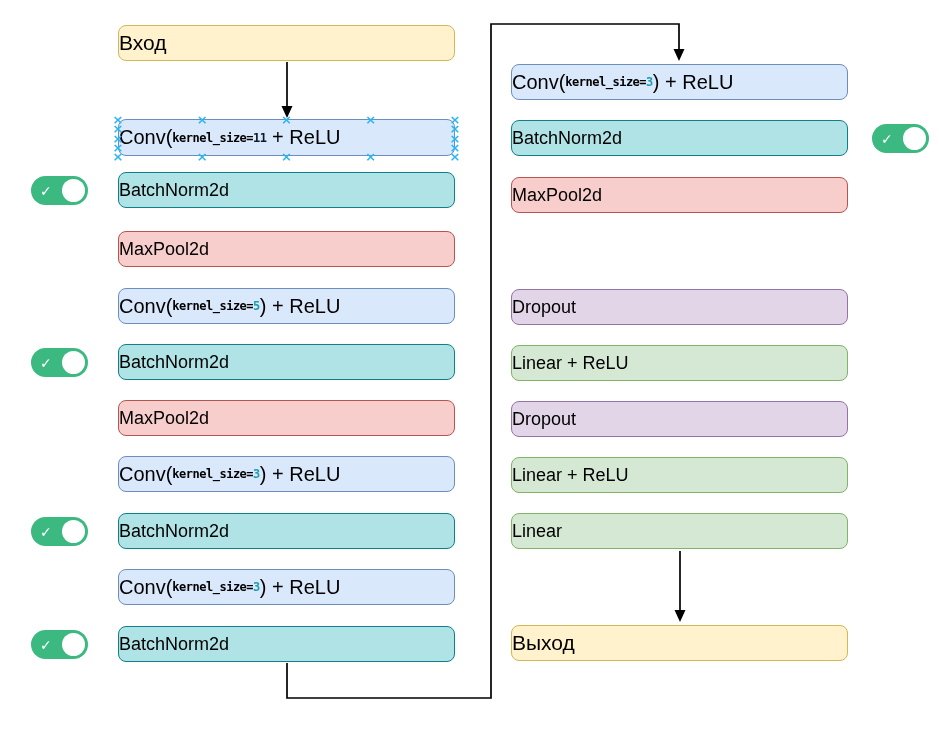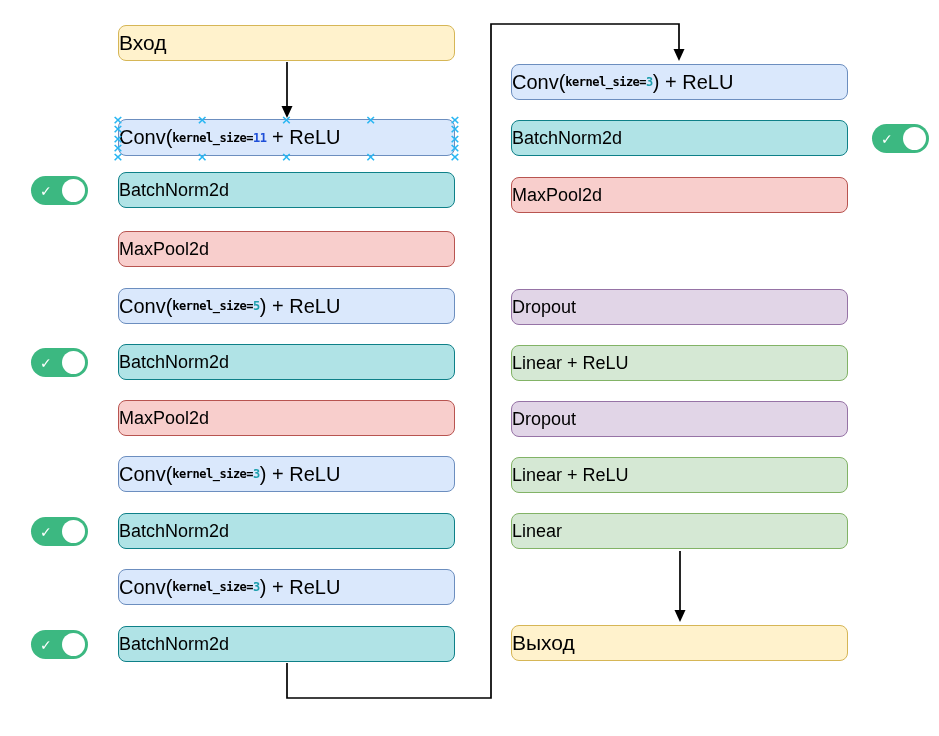--- a/index.html
+++ b/index.html
@@ -42,21 +42,21 @@
       <defs>
         <marker id="arrow" markerUnits="userSpaceOnUse" markerWidth="16" markerHeight="14" refX="10" refY="5.5" orient="auto">
           <path d="M0,0 L12,5.5 L0,11 z" fill="#000000"></path>
         </marker>
       </defs>
       <path d="M287,62 L287,116" fill="none" stroke="#000000" stroke-width="1.7" marker-end="url(#arrow)" class="edge"></path>
       <path d="M287,663 L287,698 L491,698 L491,24 L679,24 L679,59" fill="none" stroke="#000000" stroke-width="1.7" marker-end="url(#arrow)" class="edge"></path>
       <path d="M680,551 L680,620" fill="none" stroke="#000000" stroke-width="1.7" marker-end="url(#arrow)" class="edge"></path>
     </svg>
     <div class="node" style="left: 118px; top: 25px; width: 337px; height: 36px; background: rgb(255, 242, 204); border: 1.6px solid rgb(214, 182, 86); font-size: 21px;"><span>Вход</span></div>
-    <div class="node" style="left: 118px; top: 119px; width: 337px; height: 37px; background: rgb(218, 232, 252); border: 1.6px solid rgb(108, 142, 191);"><span class="plain">Conv(</span><span class="code">kernel_size=</span><span class="code" style="color: #1d4ed8;">11</span><span class="plain"> + ReLU</span></div>
+    <div class="node" style="left: 118px; top: 119px; width: 337px; height: 37px; background: rgb(218, 232, 252); border: 1.6px solid rgb(108, 142, 191);"><span class="plain">Conv(</span><span class="code">kernel_size=</span><span class="code" style="color: #0f172a;">11</span><span class="plain"> + ReLU</span></div>
     <span class="handle" style="left: 202.25px; top: 119px; color: rgb(41, 182, 242);">×</span>
     <span class="handle" style="left: 202.25px; top: 156px; color: rgb(41, 182, 242);">×</span>
     <span class="handle" style="left: 286.5px; top: 119px; color: rgb(41, 182, 242);">×</span>
     <span class="handle" style="left: 286.5px; top: 156px; color: rgb(41, 182, 242);">×</span>
     <span class="handle" style="left: 370.75px; top: 119px; color: rgb(41, 182, 242);">×</span>
     <span class="handle" style="left: 370.75px; top: 156px; color: rgb(41, 182, 242);">×</span>
     <span class="handle" style="left: 118px; top: 119px; color: rgb(41, 182, 242);">×</span>
     <span class="handle" style="left: 455px; top: 119px; color: rgb(41, 182, 242);">×</span>
     <span class="handle" style="left: 118px; top: 128.25px; color: rgb(41, 182, 242);">×</span>
     <span class="handle" style="left: 455px; top: 128.25px; color: rgb(41, 182, 242);">×</span>

